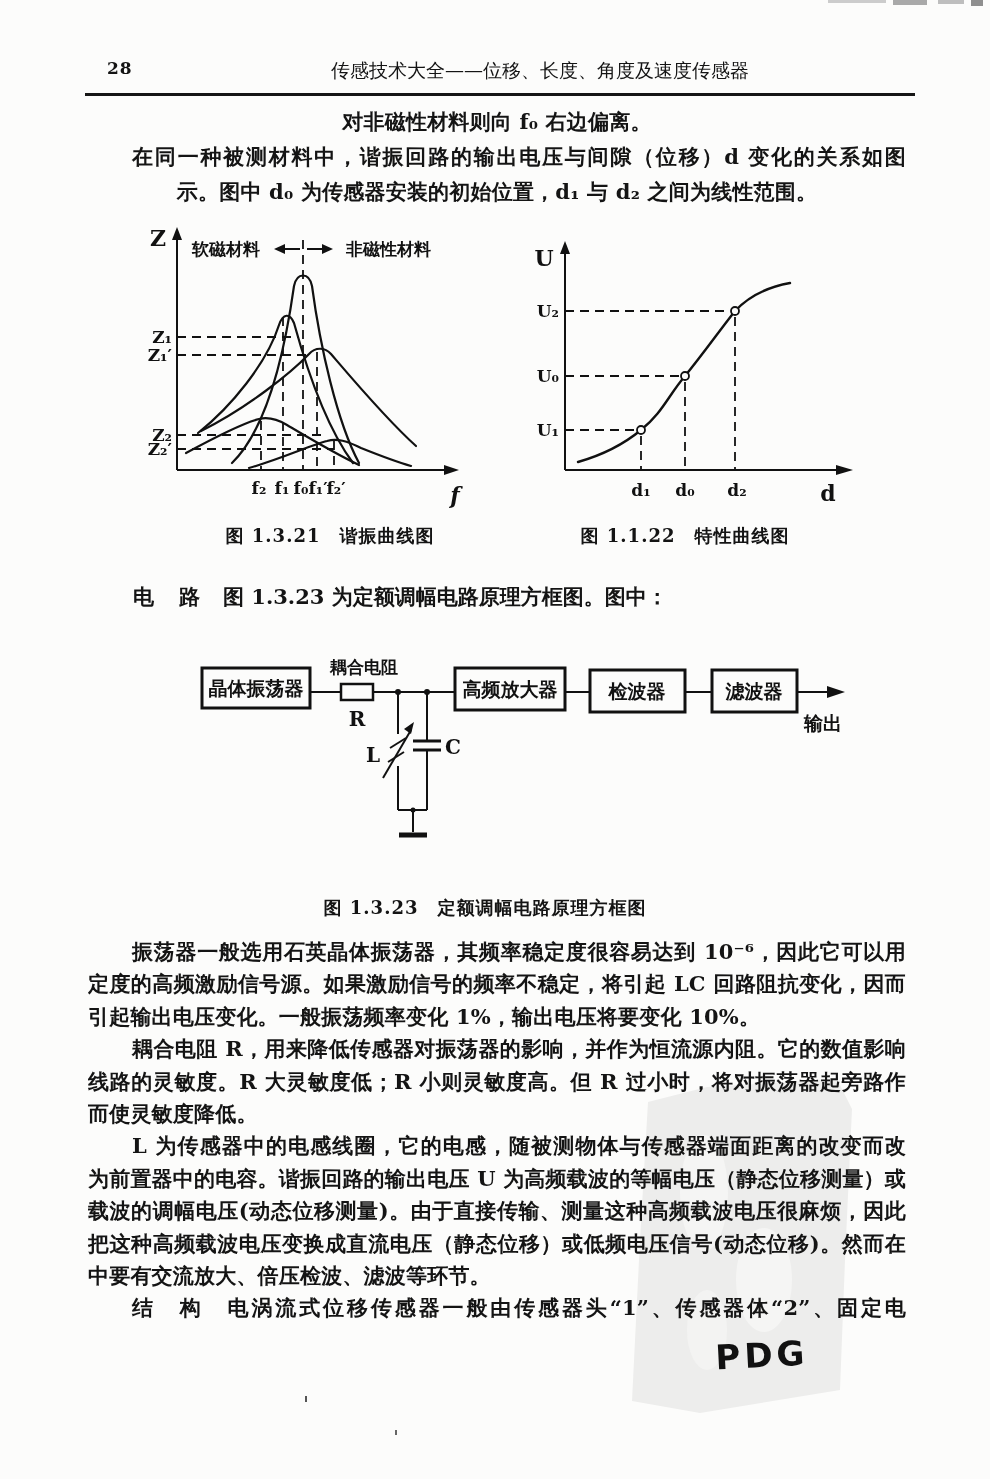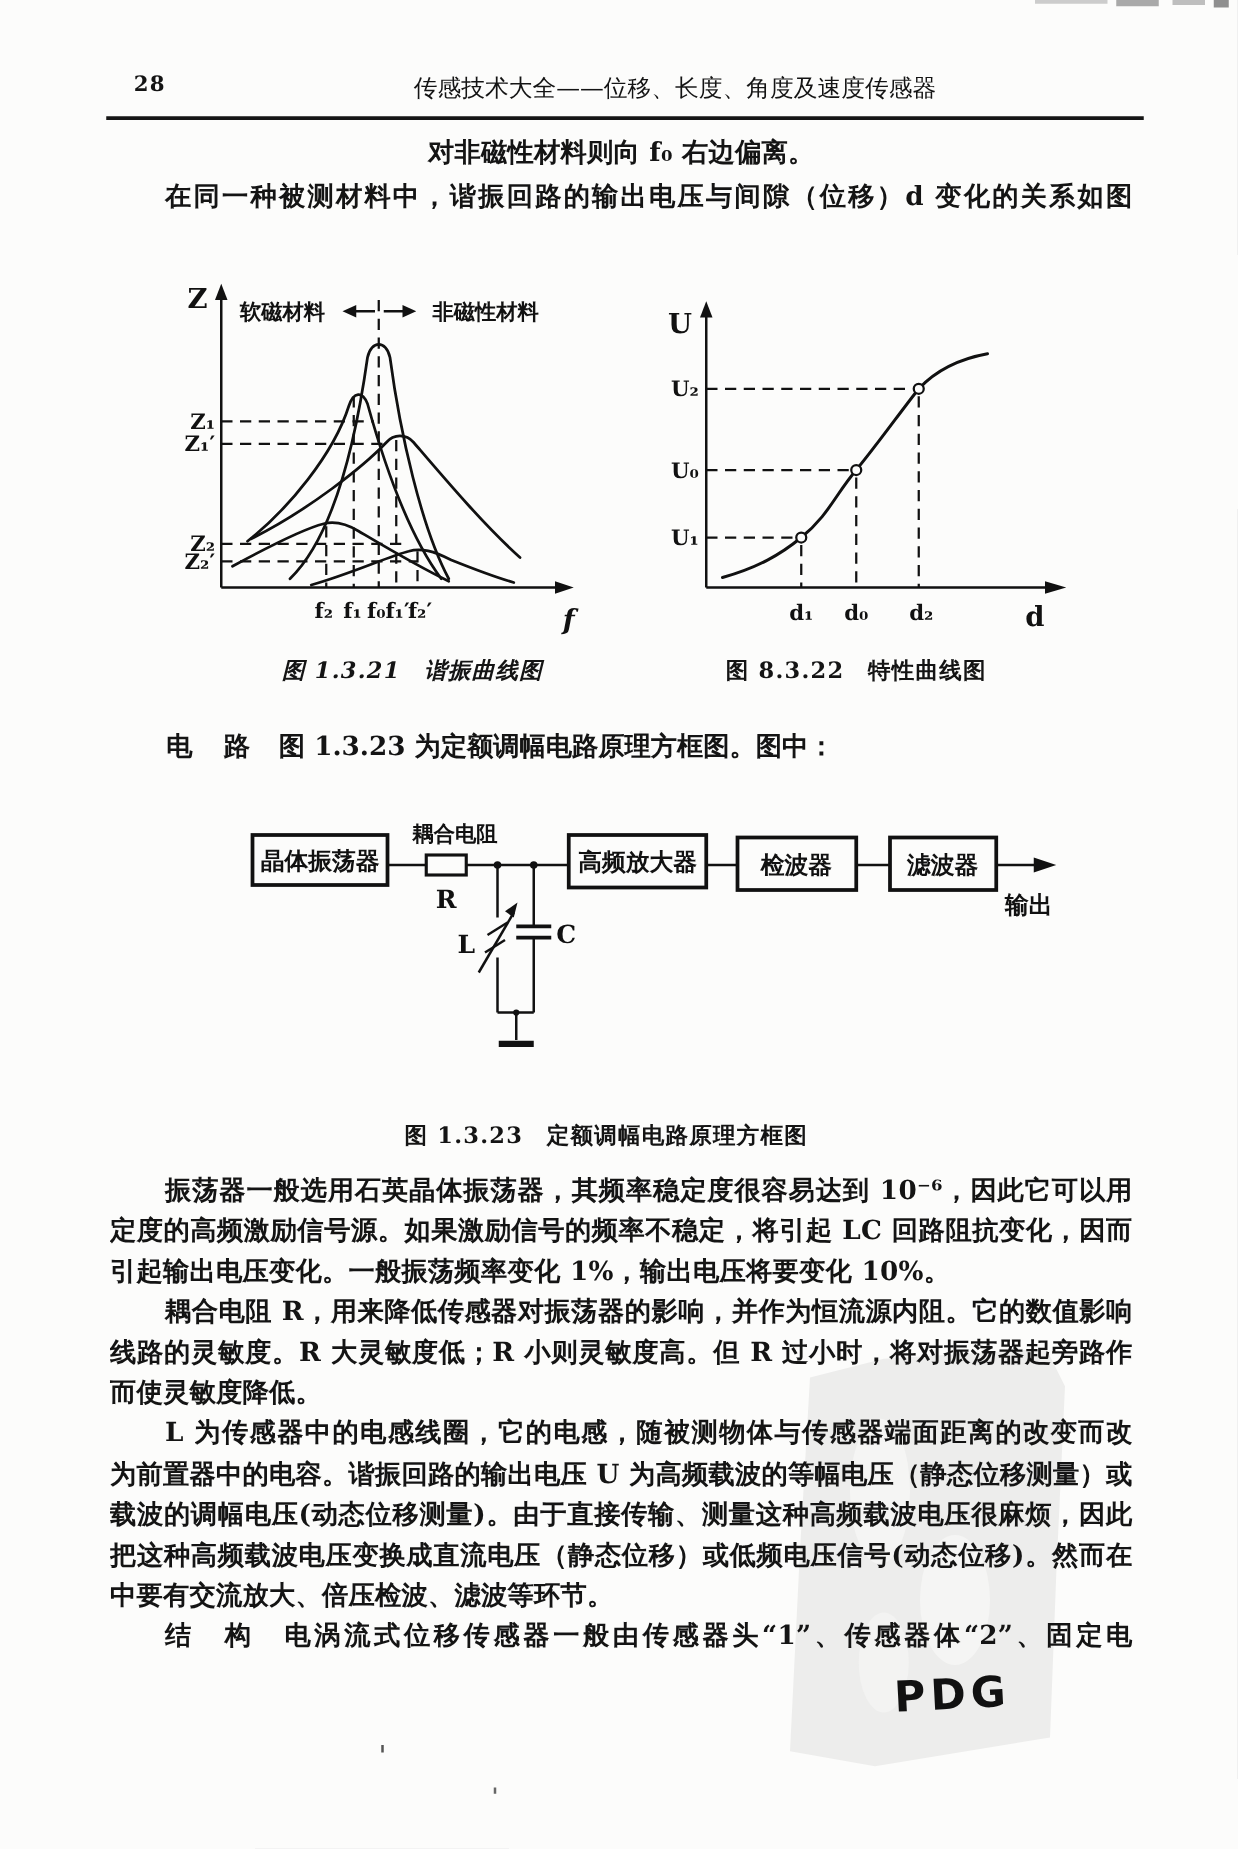--- a/index.html
+++ b/index.html
@@ -50,20 +50,21 @@
   <div class="noise" style="left:305px;top:1396px;width:2px;height:6px;background:#555;"></div>
   <div class="noise" style="left:395px;top:1430px;width:2px;height:5px;background:#666;"></div>
 
   <div class="layer hdr-num" style="left:107px;top:58px;">28</div>
   <div class="layer hdr-title" style="left:140px;top:58px;width:800px;">传感技术大全——位移、长度、角度及速度传感器</div>
   <div class="layer rule" style="left:85px;top:93px;width:830px;height:3px;"></div>
 
   <div class="layer intro txtblock" style="left:88px;top:104px;">
     <div class="ln">对非磁性材料则向 f₀ 右边偏离。</div>
     <div class="ln ind fill">在同一种被测材料中，谐振回路的输出电压与间隙（位移）d 变化的关系如图 1.3.22所</div>
+    <div class="ln">示。图中 d₀ 为传感器安装的初始位置，d₁ 与 d₂ 之间为线性范围。</div>
   </div>
 
   <div class="layer" style="left:128px;top:222px;">
     <svg width="345" height="300" viewBox="0 0 345 300">
       <g stroke="#111" stroke-width="2" fill="none">
         <path d="M49,14 L49,248"></path>
         <path d="M49,248 L318,248"></path>
       </g>
       <polygon points="49,5 44,18 54,18" fill="#111"></polygon>
       <polygon points="331,248 316,243 316,253" fill="#111"></polygon>
@@ -104,21 +105,21 @@
       <text class="tick" x="44" y="219" text-anchor="end">Z₂</text>
       <text class="tick" x="44" y="233" text-anchor="end">Z₂′</text>
 
       <text class="tick" x="131" y="272" text-anchor="middle">f₂</text>
       <text class="tick" x="154" y="272" text-anchor="middle">f₁</text>
       <text class="tick" x="173" y="272" text-anchor="middle">f₀</text>
       <text class="tick" x="190" y="272" text-anchor="middle">f₁′</text>
       <text class="tick" x="208" y="272" text-anchor="middle">f₂′</text>
     </svg>
   </div>
-  <div class="layer caption" style="left:155px;top:524px;width:350px;font-style:italic;">图 1.3.21　谐振曲线图</div>
+  <div class="layer caption" style="left:155px;top:524px;width:350px;">图 1.3.21　谐振曲线图</div>
 
   <div class="layer" style="left:528px;top:238px;">
     <svg width="330" height="300" viewBox="0 0 330 300">
       <g stroke="#111" stroke-width="2" fill="none">
         <path d="M37,12 L37,232"></path>
         <path d="M37,232 L312,232"></path>
       </g>
       <polygon points="37,3 32,16 42,16" fill="#111"></polygon>
       <polygon points="325,232 308,227 308,237" fill="#111"></polygon>
       <text class="axlab" x="16" y="28" text-anchor="middle">U</text>
@@ -141,21 +142,21 @@
       </g>
 
       <text class="tick" x="31" y="79" text-anchor="end">U₂</text>
       <text class="tick" x="31" y="144" text-anchor="end">U₀</text>
       <text class="tick" x="31" y="198" text-anchor="end">U₁</text>
       <text class="tick" x="113" y="258" text-anchor="middle">d₁</text>
       <text class="tick" x="157" y="258" text-anchor="middle">d₀</text>
       <text class="tick" x="209" y="258" text-anchor="middle">d₂</text>
     </svg>
   </div>
-  <div class="layer caption" style="left:520px;top:524px;width:330px;">图 8.3.22　特性曲线图</div>
+  <div class="layer caption" style="left:520px;top:524px;width:330px;">图 1.1.22　特性曲线图</div>
 
   <div class="layer heading" style="left:133px;top:583px;">
     <span class="b">电　路</span><span>　图 1.3.23 为定额调幅电路原理方框图。图中：</span>
   </div>
 
   <div class="layer" style="left:175px;top:640px;">
     <svg width="690" height="215" viewBox="0 0 690 215">
       <g stroke="#111" stroke-width="3" fill="none">
         <rect x="27" y="28" width="108" height="40"></rect>
         <rect x="280" y="28" width="110" height="42"></rect>

